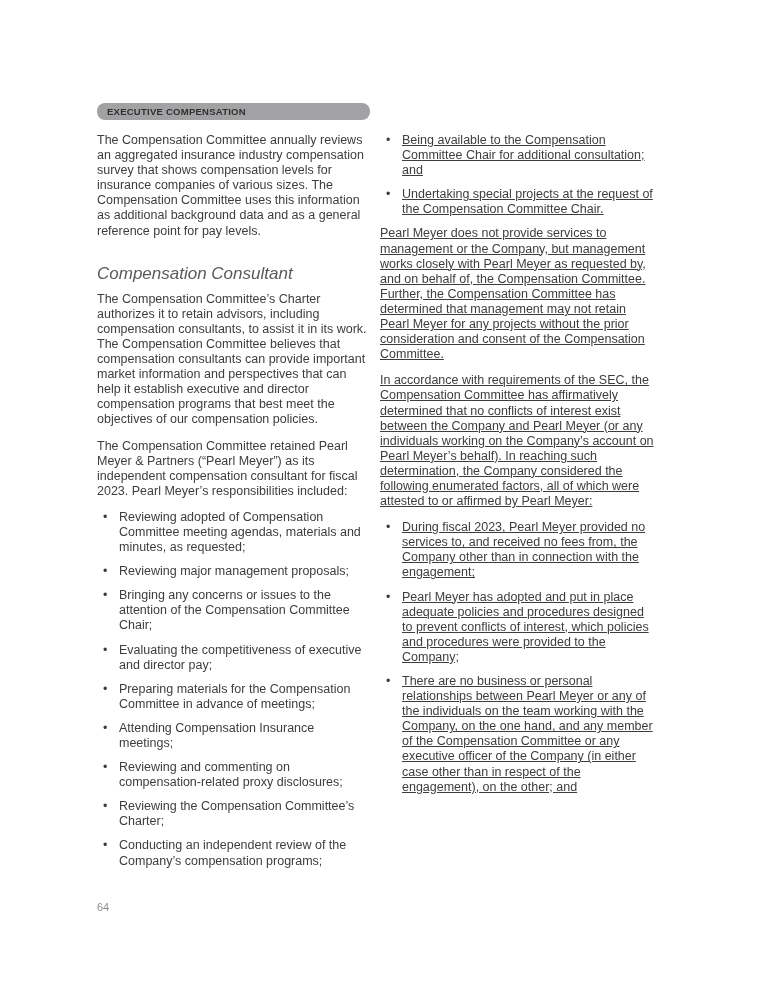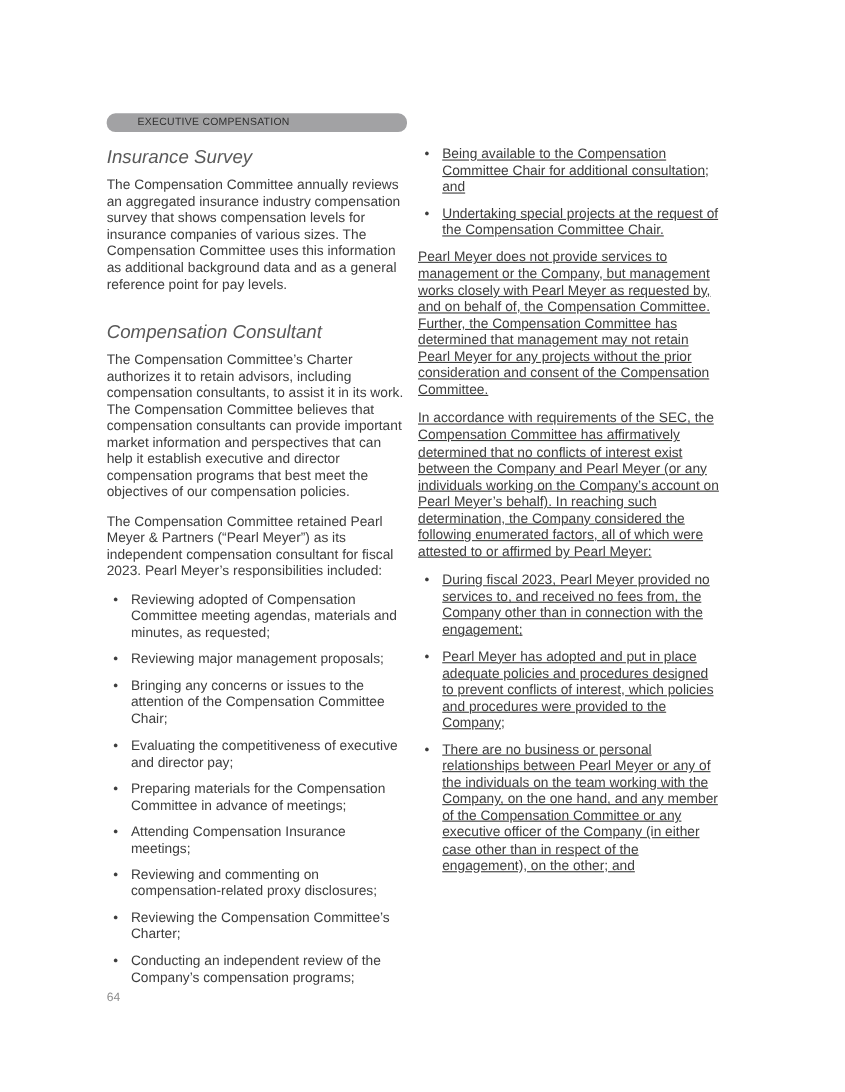--- a/index.html
+++ b/index.html
@@ -22,25 +22,25 @@
     top: 103px;
     width: 273px;
     height: 17px;
     background: #a2a2a4;
     border-radius: 8px;
     box-sizing: border-box;
   }
   .banner span {
     display: block;
     font-size: 9.5px;
-    font-weight: normal;
+    font-weight: bold;
     letter-spacing: 0.25px;
     color: #2f2f2f;
     line-height: 17px;
-    padding-left: 28px;
+    padding-left: 10px;
   }
   .col {
     position: absolute;
     top: 133px;
     font-size: 12.5px;
     line-height: 15.1px;
   }
   .col-left  { left: 97px;  width: 273px; }
   .col-right { left: 380px; width: 276px; text-decoration: underline; }
 
@@ -86,21 +86,20 @@
 </head>
 <body>
 
 <div class="page">
 
   <div class="banner">
     <span>EXECUTIVE COMPENSATION</span>
   </div>
 
   <div class="col col-left">
-    <h2 class="section-heading">Insurance Survey</h2>
     <p>The Compensation Committee annually reviews an aggregated insurance industry compensation survey that shows compensation levels for insurance companies of various sizes. The Compensation Committee uses this information as additional background data and as a general reference point for pay levels.</p>
 
     <h2 class="section-heading subsequent">Compensation Consultant</h2>
     <p>The Compensation Committee’s Charter authorizes it to retain advisors, including compensation consultants, to assist it in its work. The Compensation Committee believes that compensation consultants can provide important market information and perspectives that can help it establish executive and director compensation programs that best meet the objectives of our compensation policies.</p>
     <p>The Compensation Committee retained Pearl Meyer &amp; Partners (“Pearl Meyer”) as its independent compensation consultant for fiscal 2023. Pearl Meyer’s responsibilities included:</p>
 
     <ul class="bullet-list">
       <li>Reviewing adopted of Compensation Committee meeting agendas, materials and minutes, as requested;</li>
       <li>Reviewing major management proposals;</li>
       <li>Bringing any concerns or issues to the attention of the Compensation Committee Chair;</li>

